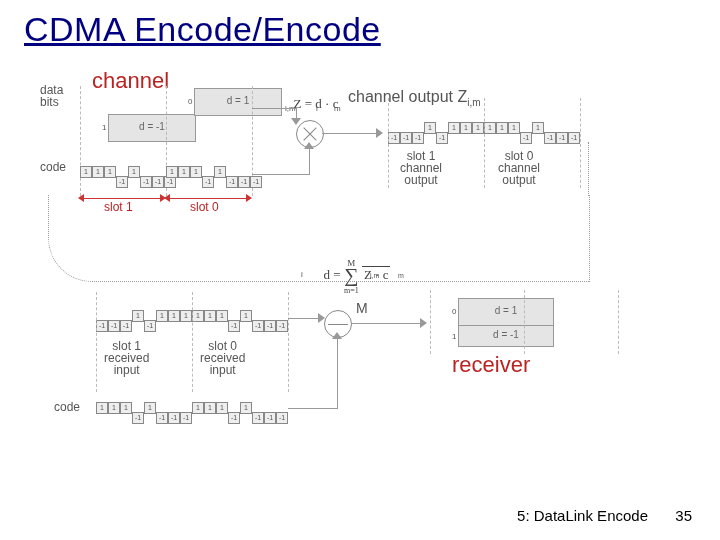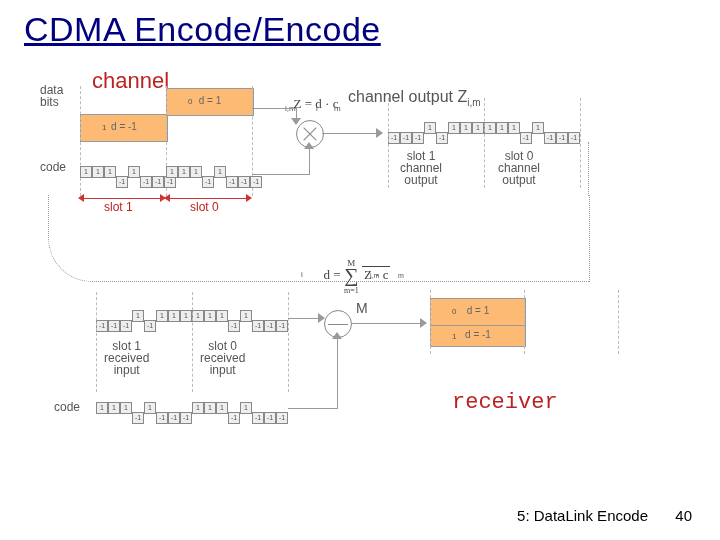--- a/index.html
+++ b/index.html
@@ -36,22 +36,23 @@
     color: #000;
   }
   
   .lbl { position: absolute; font-family: Arial, sans-serif; color:#555; font-size:15px; }
   .lbl-red { position: absolute; font-family: Arial, sans-serif; color:#b22; font-size:22px; }
   .lbl-sm { position: absolute; font-family: Arial, sans-serif; color:#555; font-size:12px; }
   
   .bit-wide {
     position: absolute;
     border: 1px solid #999;
-    background: #fdba74;
+    background: #e5e5e5;
     height: 26px;
+    margin-left: 28px;
   }
   .bit-wide .txt {
     position: absolute; width:100%; text-align:center;
     font-size:10px; color:#666; top:6px;
   }
   
   .strip { position: absolute; }
   .chip {
     display:inline-block;
     width:10px; height:10px;
@@ -99,21 +100,21 @@
   
   .formula { position:absolute; font-family: "Times New Roman", serif; font-size:13px; color:#444; text-align:center; }
   .formula .bar { border-top:1px solid #444; display:inline-block; padding:0 2px; }
 </style>
 </head>
 <body>
 
 <div class="title">CDMA Encode/Encode</div>
 
 <div class="footer-right">5: DataLink Encode</div>
-<div class="page-num">40</div>
+<div class="page-num">35</div>
 
 <div class="lbl-red" style="left:92px; top:68px;">channel</div>
 
 <div class="lbl" style="left:348px; top:88px; font-size:16px;">
   <span>channel output Z</span><sub style="font-size:10px;">i,m</sub>
 </div>
 
 <div class="lbl-sm" style="left:40px; top:84px; white-space:pre; line-height:12px;">data
 bits</div>
 
@@ -229,17 +230,17 @@
 <div class="bit-wide" style="left:430px; top:326px; width:94px; border-top:none; height:20px;">
   <div class="txt" style="top:3px;"><span>d  = -1</span></div>
 </div>
 <div class="lbl-sm" style="left:452px; top:307px; font-size:8px;">0</div>
 <div class="lbl-sm" style="left:452px; top:332px; font-size:8px;">1</div>
 
 <div style="position:absolute; left:430px; top:290px; height:64px; border-left:1px dashed #bbb;"></div>
 <div style="position:absolute; left:524px; top:290px; height:64px; border-left:1px dashed #bbb;"></div>
 <div style="position:absolute; left:618px; top:290px; height:64px; border-left:1px dashed #bbb;"></div>
 
-<div class="lbl-red" style="left:452px; top:390px;font-family:Liberation Mono, monospace;">receiver</div>
+<div class="lbl-red" style="left:452px; top:352px;">receiver</div>
 
 <div class="lbl-sm" style="left:54px; top:400px;">code</div>
 <div class="strip" id="code-r1" style="left:96px; top:398px;"><span class="chip">1</span><span class="chip">1</span><span class="chip">1</span><span class="chip dn">-1</span><span class="chip">1</span><span class="chip dn">-1</span><span class="chip dn">-1</span><span class="chip dn">-1</span></div>
 <div class="strip" id="code-r0" style="left:192px; top:398px;"><span class="chip">1</span><span class="chip">1</span><span class="chip">1</span><span class="chip dn">-1</span><span class="chip">1</span><span class="chip dn">-1</span><span class="chip dn">-1</span><span class="chip dn">-1</span></div>
 
 </body></html>

